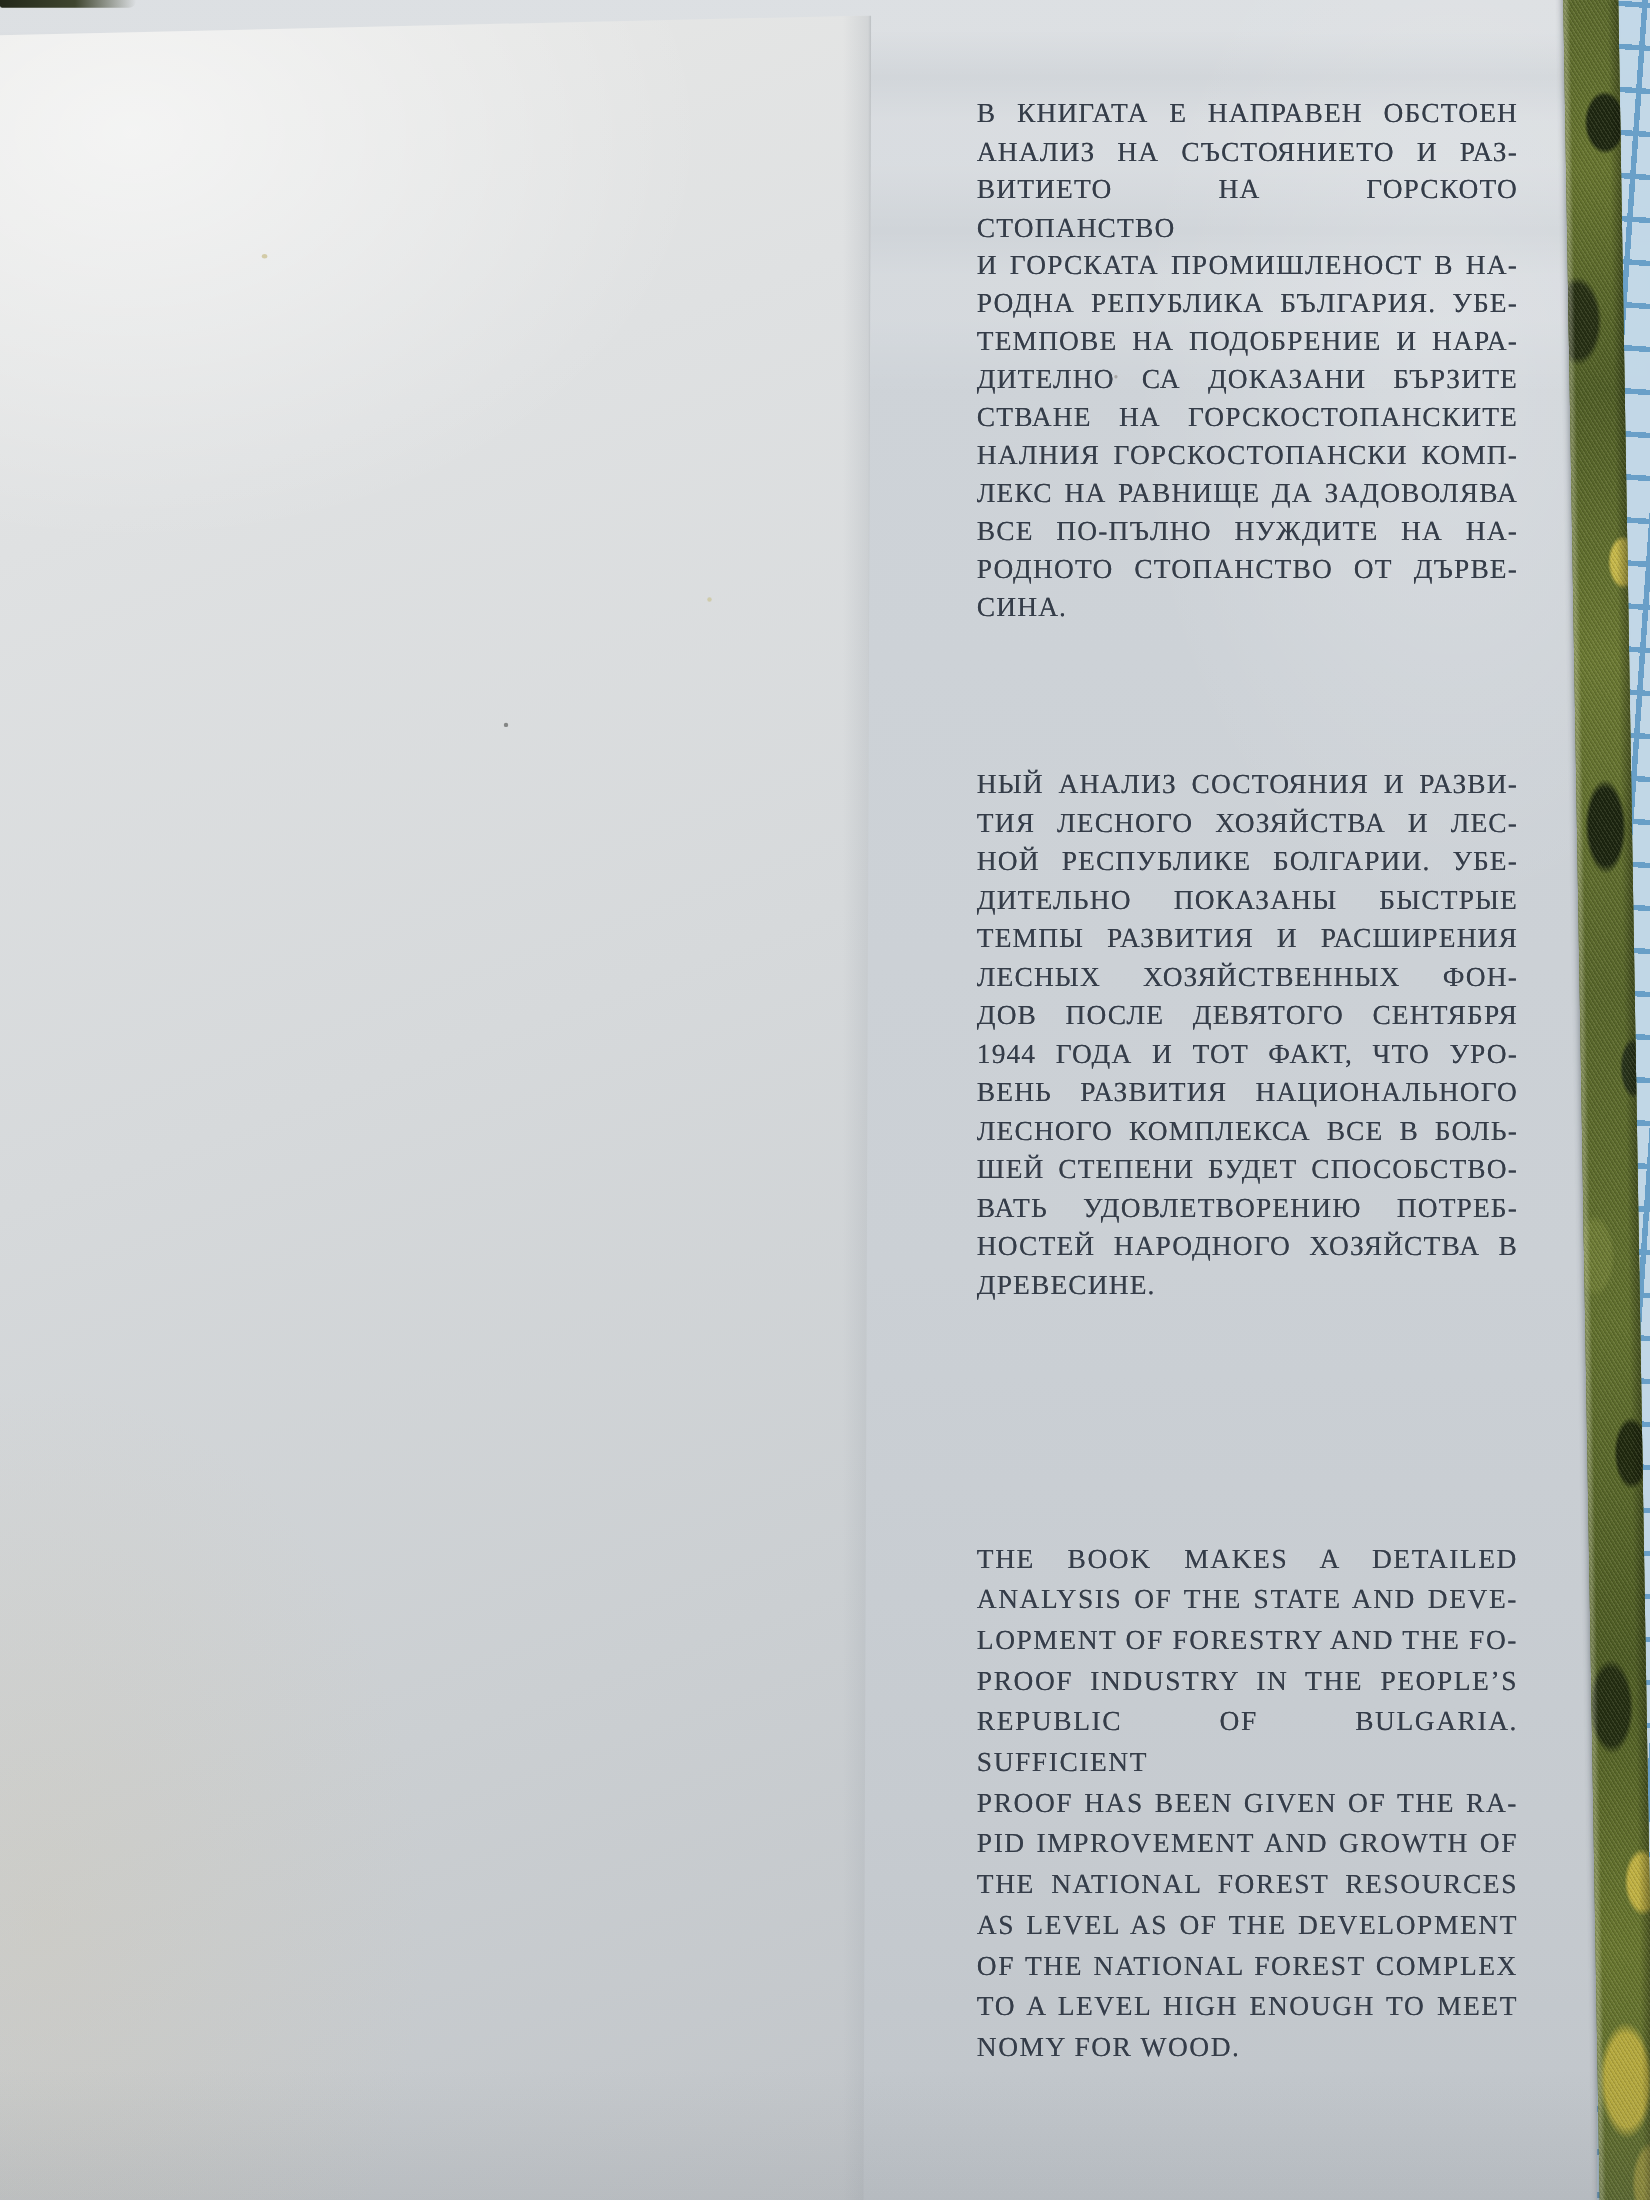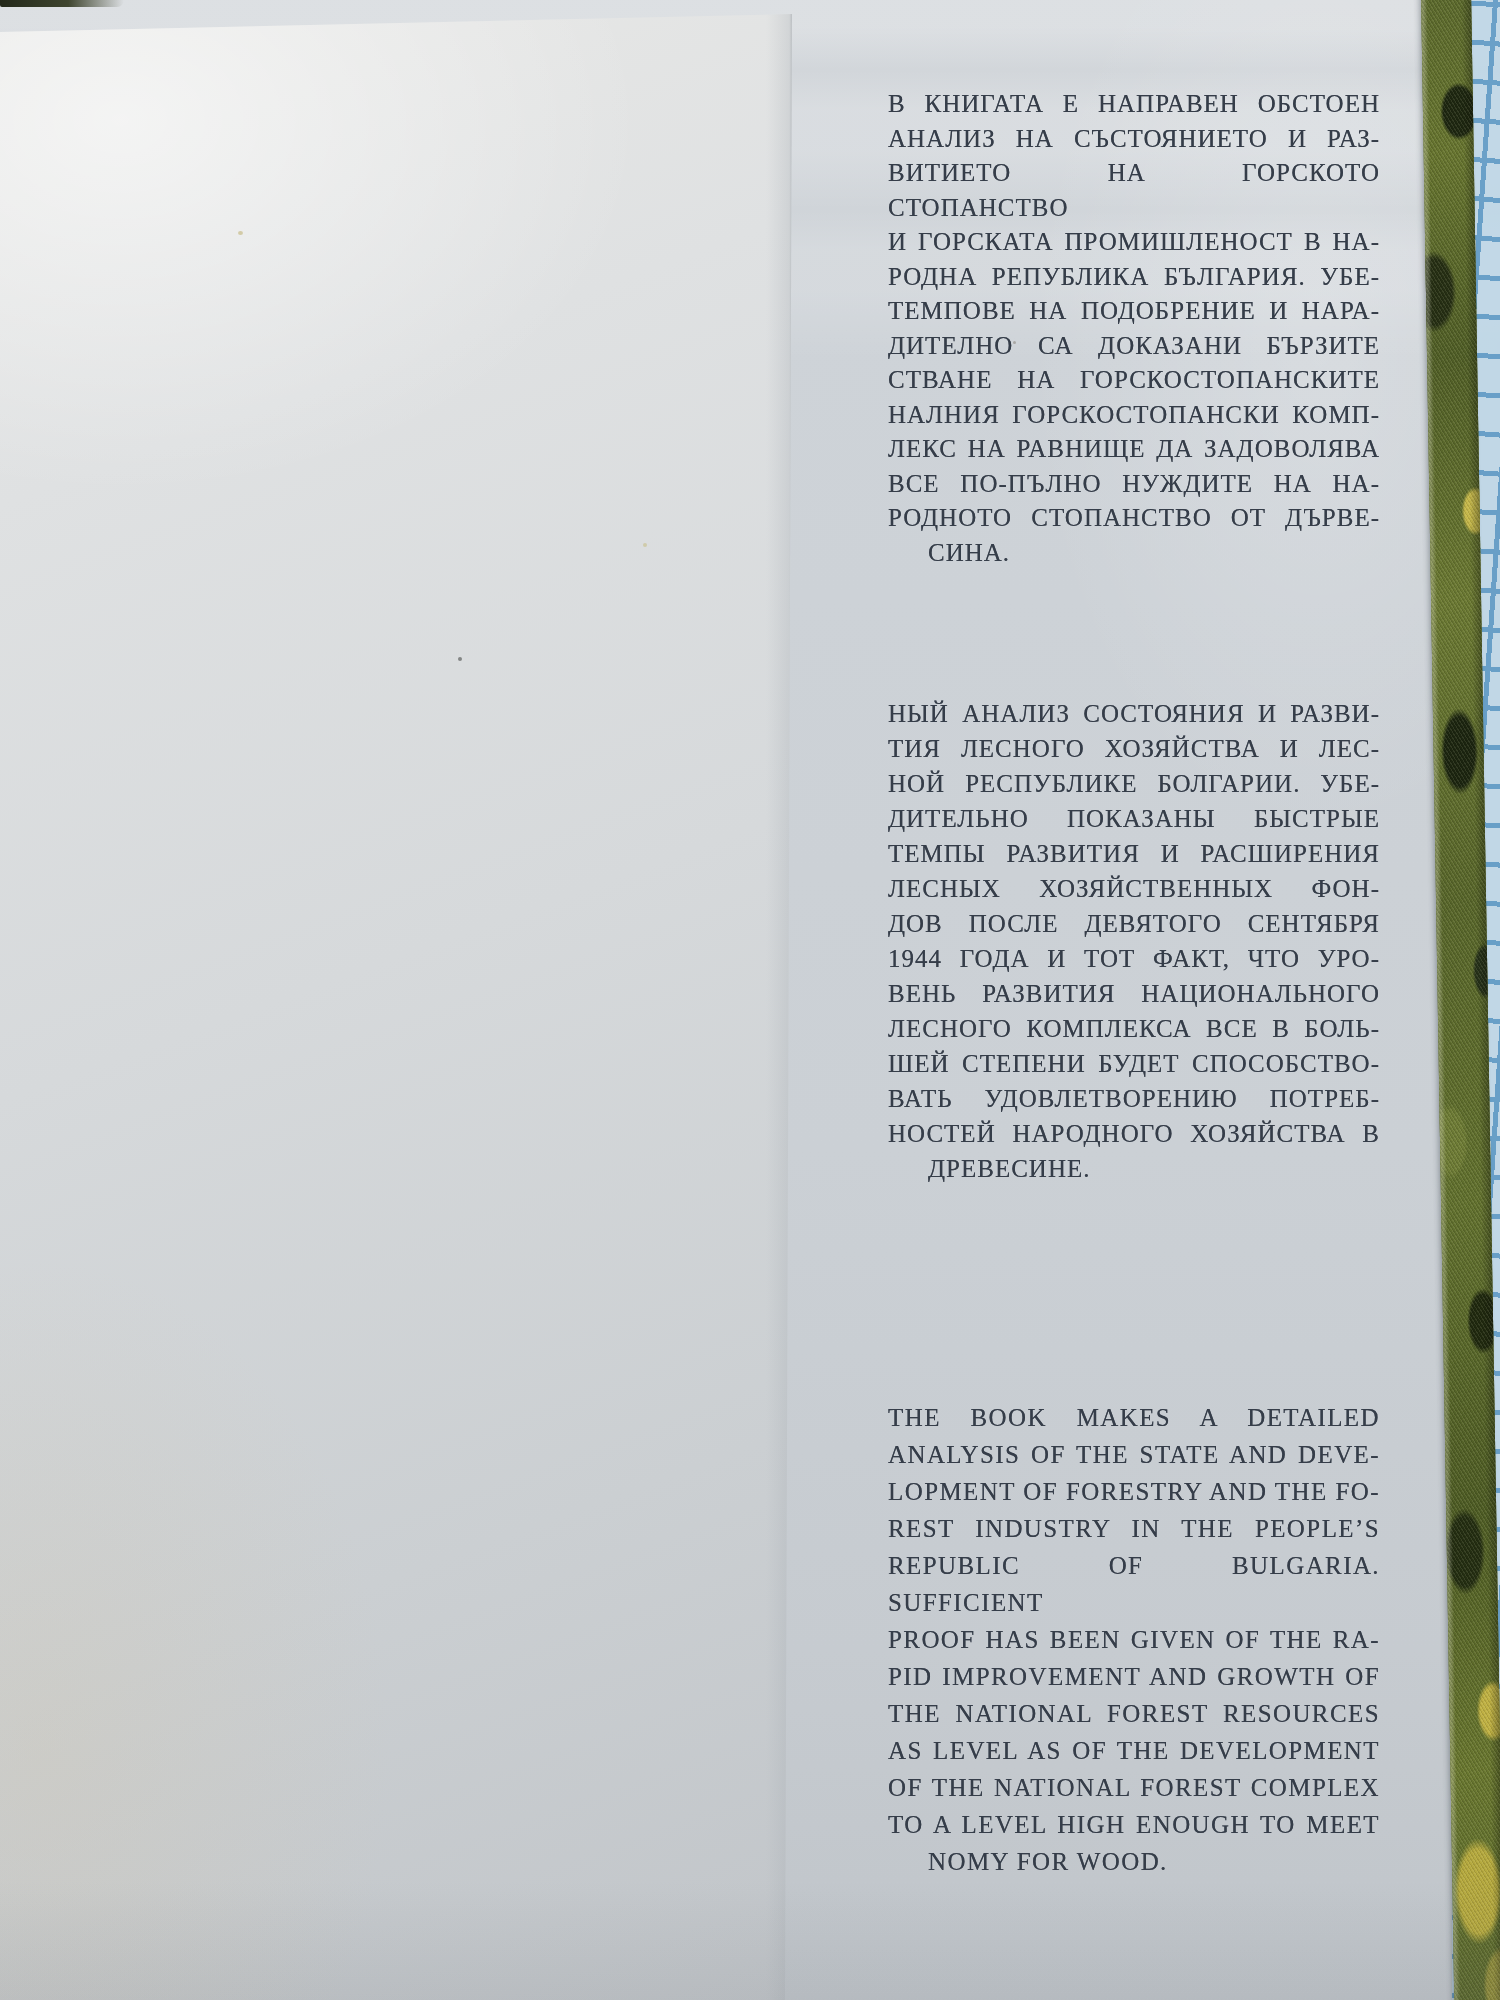--- a/index.html
+++ b/index.html
@@ -73,21 +73,21 @@
   .speck.s3{left:643px;top:543px;width:4px;height:4px;background:rgba(196,186,120,0.5);}
   .speck.s4{left:1013px;top:341px;width:3px;height:3px;background:rgba(120,110,100,0.45);}
   
   .para{
     position:absolute;left:888px;width:492px;
     color:var(--ink,#353d49);
     font-size:25px;letter-spacing:1px;
     text-shadow:0 0 0.5px rgba(53,61,73,0.75);
   }
   .para .line{text-align:justify;text-align-last:justify;white-space:normal;}
-  .para .line:last-child{text-align-last:left;margin-left:40px;}
+  .para .line:last-child{text-align-last:left;}
   .para.bg{top:87px;line-height:34.5px;}
   .para.ru{top:696px;line-height:35px;}
   .para.en{top:1399px;line-height:37px;letter-spacing:1.4px;}
   
   .vignette{position:absolute;left:0;right:0;bottom:0;height:120px;
     background:linear-gradient(180deg,rgba(90,95,100,0) 0%,rgba(90,95,100,0.10) 100%);}
 </style>
 </head>
 <body>
 
@@ -137,21 +137,21 @@
     <div class="line">ШЕЙ СТЕПЕНИ БУДЕТ СПОСОБСТВО-</div>
     <div class="line">ВАТЬ УДОВЛЕТВОРЕНИЮ ПОТРЕБ-</div>
     <div class="line">НОСТЕЙ НАРОДНОГО ХОЗЯЙСТВА В</div>
     <div class="line">ДРЕВЕСИНЕ.</div>
   </div>
 
 <div class="para en">
     <div class="line">THE BOOK MAKES A DETAILED</div>
     <div class="line">ANALYSIS OF THE STATE AND DEVE-</div>
     <div class="line">LOPMENT OF FORESTRY AND THE FO-</div>
-    <div class="line">REST INDUSTRY IN THE PEOPLE’S</div>
+    <div class="line">PROOF INDUSTRY IN THE PEOPLE’S</div>
     <div class="line">REPUBLIC OF BULGARIA. SUFFICIENT</div>
     <div class="line">PROOF HAS BEEN GIVEN OF THE RA-</div>
     <div class="line">PID IMPROVEMENT AND GROWTH OF</div>
     <div class="line">THE NATIONAL FOREST RESOURCES</div>
     <div class="line">AS LEVEL AS OF THE DEVELOPMENT</div>
     <div class="line">OF THE NATIONAL FOREST COMPLEX</div>
     <div class="line">TO A LEVEL HIGH ENOUGH TO MEET</div>
     <div class="line">NOMY FOR WOOD.</div>
   </div>
 

